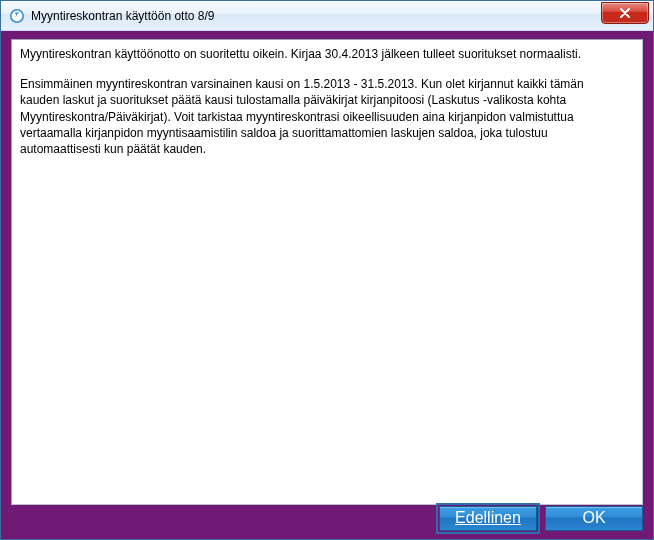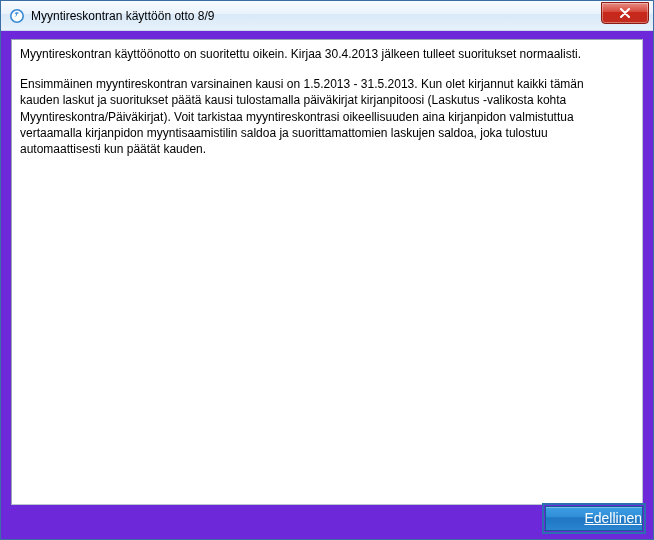--- a/index.html
+++ b/index.html
@@ -10,21 +10,21 @@
     font-family: "Segoe UI", Tahoma, Arial, sans-serif;
     font-size: 12px;
     background: #fff;
     overflow: hidden;
   }
 
   .window {
     width: 654px;
     height: 540px;
     border: 1px solid #3b6ea5;
-    background: #6d28d9;
+    background: #701a75;
     box-sizing: border-box;
     display: flex;
     flex-direction: column;
   }
 
   
   .titlebar {
     height: 30px;
     background: linear-gradient(to bottom, #f7fbff 0%, #e9f2fb 45%, #d9e9f8 46%, #e6f1fb 100%);
     border-bottom: 1px solid #c9d8ea;
@@ -105,24 +105,24 @@
     padding: 0 10px 8px 10px;
     box-sizing: border-box;
   }
 
   .btn {
     min-width: 96px;
     height: 23px;
     background: linear-gradient(to bottom, #3e9fe5 0%, #2f8dd6 45%, #1f76c2 46%, #2a84cf 100%);
     border: 1px solid #1a5a94;
     color: #ffffff;
-    font-size: 14px;
+    font-size: 16px;
     display: flex;
     align-items: center;
-    justify-content: flex-end;
+    justify-content: center;
     cursor: pointer;
     user-select: none;
     box-shadow: inset 0 1px 0 rgba(255,255,255,0.3);
   }
 
   .btn.focused {
     outline: 2px solid #2a6fb0;
     outline-offset: 1px;
   }
 
@@ -161,17 +161,20 @@
 
     <div class="content-panel">
       <p>Myyntireskontran käyttöönotto on suoritettu oikein. Kirjaa 30.4.2013 jälkeen tulleet suoritukset normaalisti.</p>
       <p>Ensimmäinen myyntireskontran varsinainen kausi on 1.5.2013 - 31.5.2013. Kun olet kirjannut kaikki tämän kauden laskut ja suoritukset päätä kausi tulostamalla päiväkirjat kirjanpitoosi (Laskutus -valikosta kohta Myyntireskontra/Päiväkirjat). Voit tarkistaa myyntireskontrasi oikeellisuuden aina kirjanpidon valmistuttua vertaamalla kirjanpidon myyntisaamistilin saldoa ja suorittamattomien laskujen saldoa, joka tulostuu automaattisesti kun päätät kauden.</p>
     </div>
 
     <div class="button-row">
       <div class="btn focused">
         <span class="label">Edellinen</span>
       </div>
+      <div class="btn">
+        <span class="label no-underline">OK</span>
+      </div>
     </div>
 
   </div>
 
 </div>
 
 </body></html>

